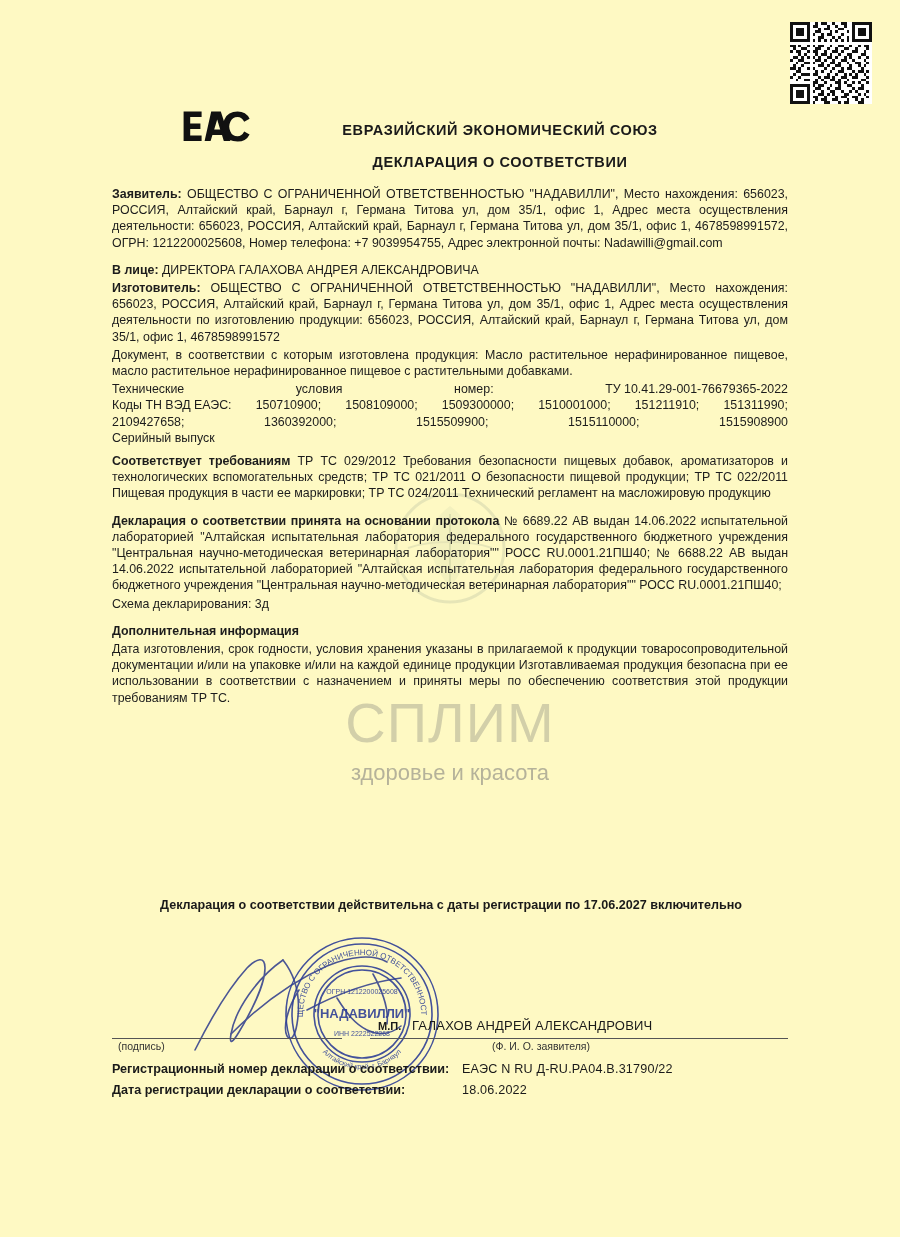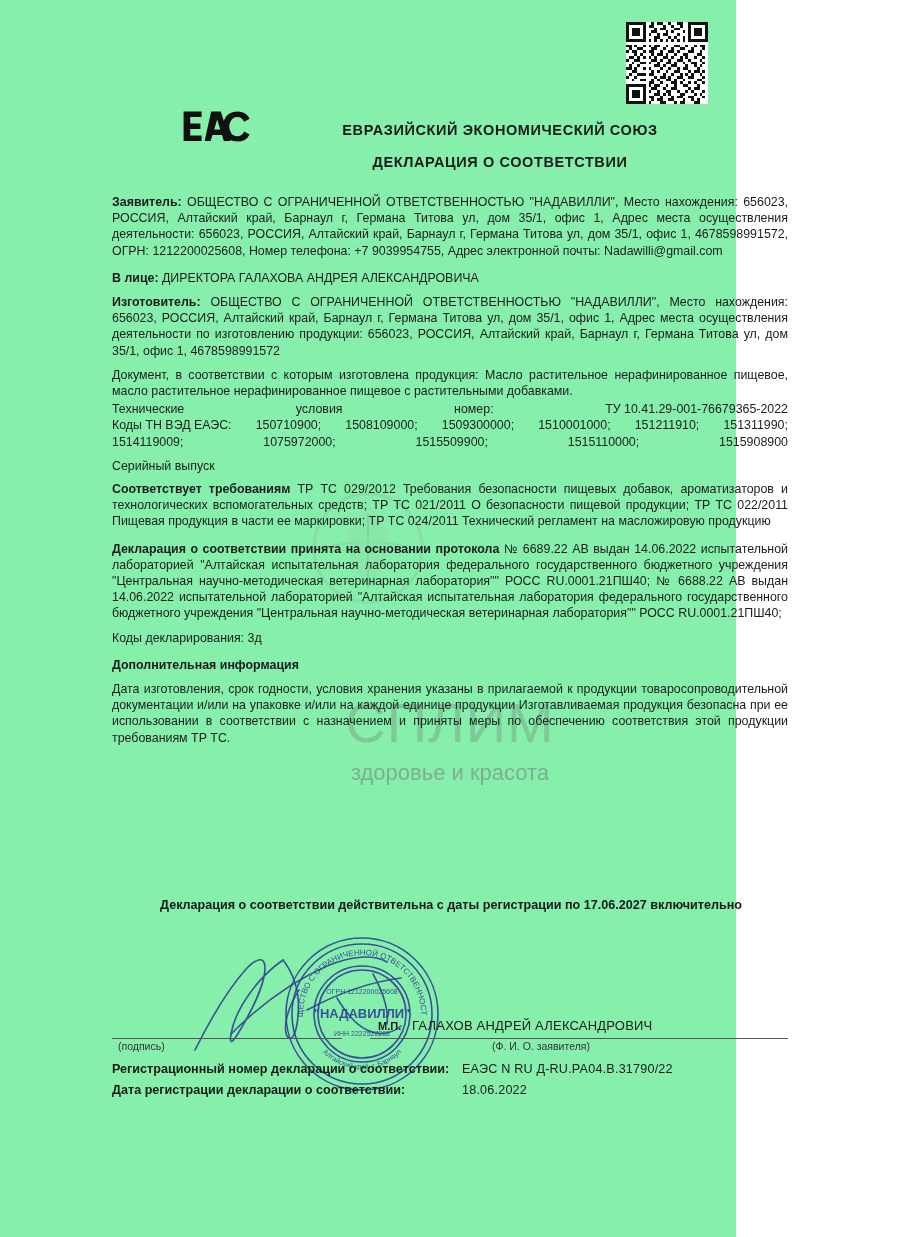--- a/index.html
+++ b/index.html
@@ -11,23 +11,23 @@
     width: 900px;
     height: 1237px;
     position: relative;
     font-family: "Liberation Sans", sans-serif;
     color: #1b1b1b;
     overflow: hidden;
   }
   .page {
     position: absolute;
     inset: 0;
-    width: 736px;
+    width: 900px;
     height: 1237px;
-    background: #86efac;
+    background: #fef9c3;
   }
 
   
   .qr {
     position: absolute;
     top: 22px;
     right: 28px;
     width: 82px;
     height: 82px;
   }
@@ -70,21 +70,21 @@
     position: absolute;
     top: 186px;
     left: 112px;
     width: 676px;
     font-size: 12.4px;
     line-height: 16.2px;
     color: #1c1c1c;
   }
   .para {
     text-align: justify;
-    margin: 8px 0 2px 0;
+    margin: 0 0 2px 0;
     hyphens: none;
   }
   .para.gap { margin-top: 11px; }
   .para.gap-sm { margin-top: 7px; }
   b, .b { font-weight: 700; }
 
   
   .codes-row {
     display: flex;
     justify-content: space-between;
@@ -505,34 +505,34 @@
       <span>Коды ТН ВЭД ЕАЭС:</span>
       <span>150710900;</span>
       <span>1508109000;</span>
       <span>1509300000;</span>
       <span>1510001000;</span>
       <span>151211910;</span>
       <span>151311990;</span>
     </div>
 
     <div class="codes-row">
-      <span>1514119009;</span>
-      <span>1075972000;</span>
+      <span>2109427658;</span>
+      <span>1360392000;</span>
       <span>1515509900;</span>
       <span>1515110000;</span>
       <span>1515908900</span>
     </div>
 
     <p class="para">Серийный выпуск</p>
 
     <p class="para gap-sm"><span class="b">Соответствует требованиям</span> <span>ТР ТС 029/2012 Требования безопасности пищевых добавок, ароматизаторов и технологических вспомогательных средств; ТР ТС 021/2011 О безопасности пищевой продукции; ТР ТС 022/2011 Пищевая продукция в части ее маркировки; ТР ТС 024/2011 Технический регламент на масложировую продукцию</span></p>
 
     <p class="para gap"><span class="b">Декларация о соответствии принята на основании протокола</span> <span>№ 6689.22 АВ выдан 14.06.2022 испытательной лабораторией "Алтайская испытательная лаборатория федерального государственного бюджетного учреждения "Центральная научно-методическая ветеринарная лаборатория"" РОСС RU.0001.21ПШ40; № 6688.22 АВ выдан 14.06.2022 испытательной лабораторией "Алтайская испытательная лаборатория федерального государственного бюджетного учреждения "Центральная научно-методическая ветеринарная лаборатория"" РОСС RU.0001.21ПШ40;</span></p>
 
-    <p class="para">Коды декларирования: 3д</p>
+    <p class="para">Схема декларирования: 3д</p>
 
     <p class="para gap" style="font-weight:700;">Дополнительная информация</p>
 
     <p class="para">Дата изготовления, срок годности, условия хранения указаны в прилагаемой к продукции товаросопроводительной документации и/или на упаковке и/или на каждой единице продукции Изготавливаемая продукция безопасна при ее использовании в соответствии с назначением и приняты меры по обеспечению соответствия этой продукции требованиям ТР ТС.</p>
 
   </div>
 
   <div class="valid-line">Декларация о соответствии действительна с даты регистрации по 17.06.2027 включительно</div>
 
   <div class="sign-area">

